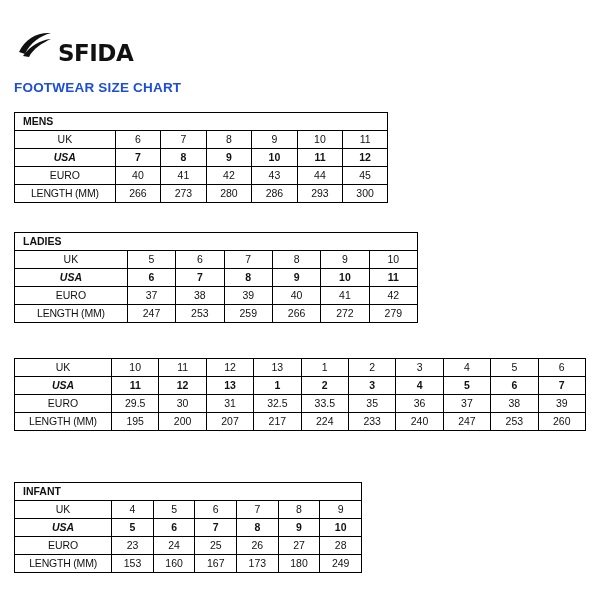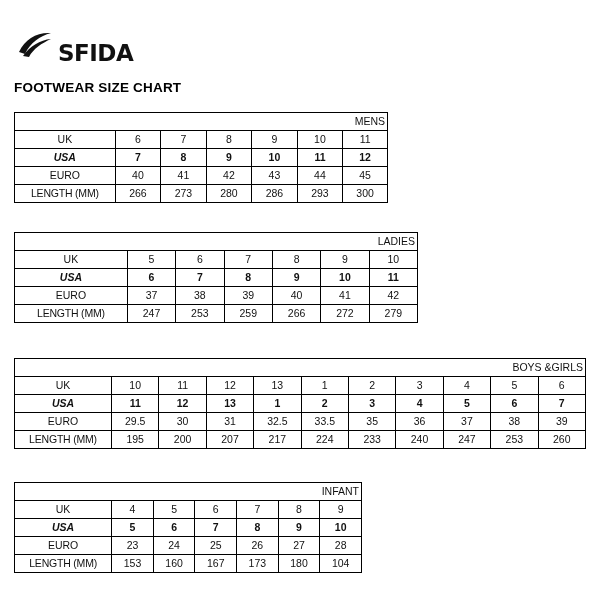--- a/index.html
+++ b/index.html
@@ -48,21 +48,21 @@
   }
 
   
   .chart-title {
     position: absolute;
     left: 14px;
     top: 80px;
     font-size: 13.5px;
     font-weight: bold;
     letter-spacing: 0.2px;
-    color: #000000;
+    color: #1d4ed8;
   }
 
   
   .block {
     position: absolute;
     left: 14px;
   }
   .block.b-mens   { top: 112px; width: 374px; }
   .block.b-ladies { top: 232px; width: 404px; }
   .block.b-boys   { top: 358px; width: 572px; }
@@ -83,23 +83,23 @@
     line-height: 1.1;
     color: #111;
     white-space: nowrap;
     overflow: hidden;
   }
   td.rowhead {
     text-align: center;
     font-size: 10.5px;
   }
   tr.header-row td {
-    text-align: right;
-    font-weight: normal;
-    padding-left: 20px;
+    text-align: left;
+    font-weight: bold;
+    padding-left: 8px;
     font-size: 10.5px;
   }
   tr.bold-row td {
     font-weight: bold;
   }
   td.label-cell {
     font-weight: normal;
   }
   tr.bold-row td.label-cell {
     font-weight: bold;
@@ -246,23 +246,20 @@
           <col style="width:8.6%">
           <col style="width:8.6%">
           <col style="width:8.6%">
           <col style="width:8.6%">
           <col style="width:8.6%">
           <col style="width:8.6%">
           <col style="width:8.6%">
           <col style="width:8.6%">
       </colgroup>
       <tbody>
-        <tr class="header-row">
-          <td colspan="11">BOYS &amp;GIRLS</td>
-        </tr>
         <tr>
           <td class="rowhead label-cell">UK</td>
           <td>10</td>
           <td>11</td>
           <td>12</td>
           <td>13</td>
           <td>1</td>
           <td>2</td>
           <td>3</td>
           <td>4</td>
@@ -354,19 +351,19 @@
           <td>27</td>
           <td>28</td>
         </tr>
         <tr>
           <td class="rowhead label-cell len-label">LENGTH (MM)</td>
           <td>153</td>
           <td>160</td>
           <td>167</td>
           <td>173</td>
           <td>180</td>
-          <td>104</td>
+          <td>249</td>
         </tr>
       </tbody>
     </table>
   </div>
 
 </div>
 
 </body></html>

